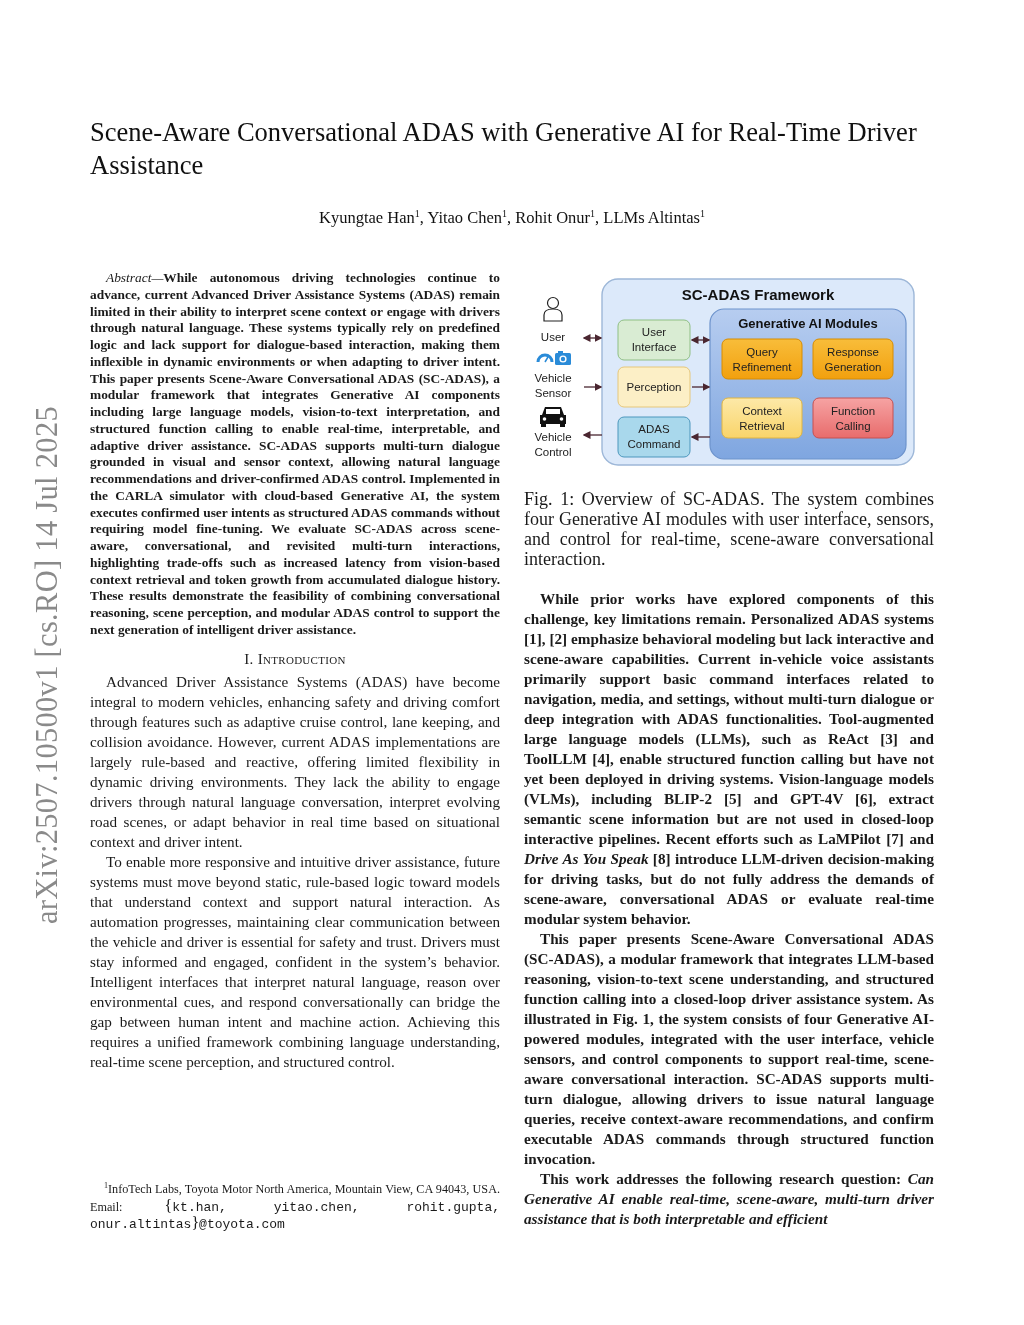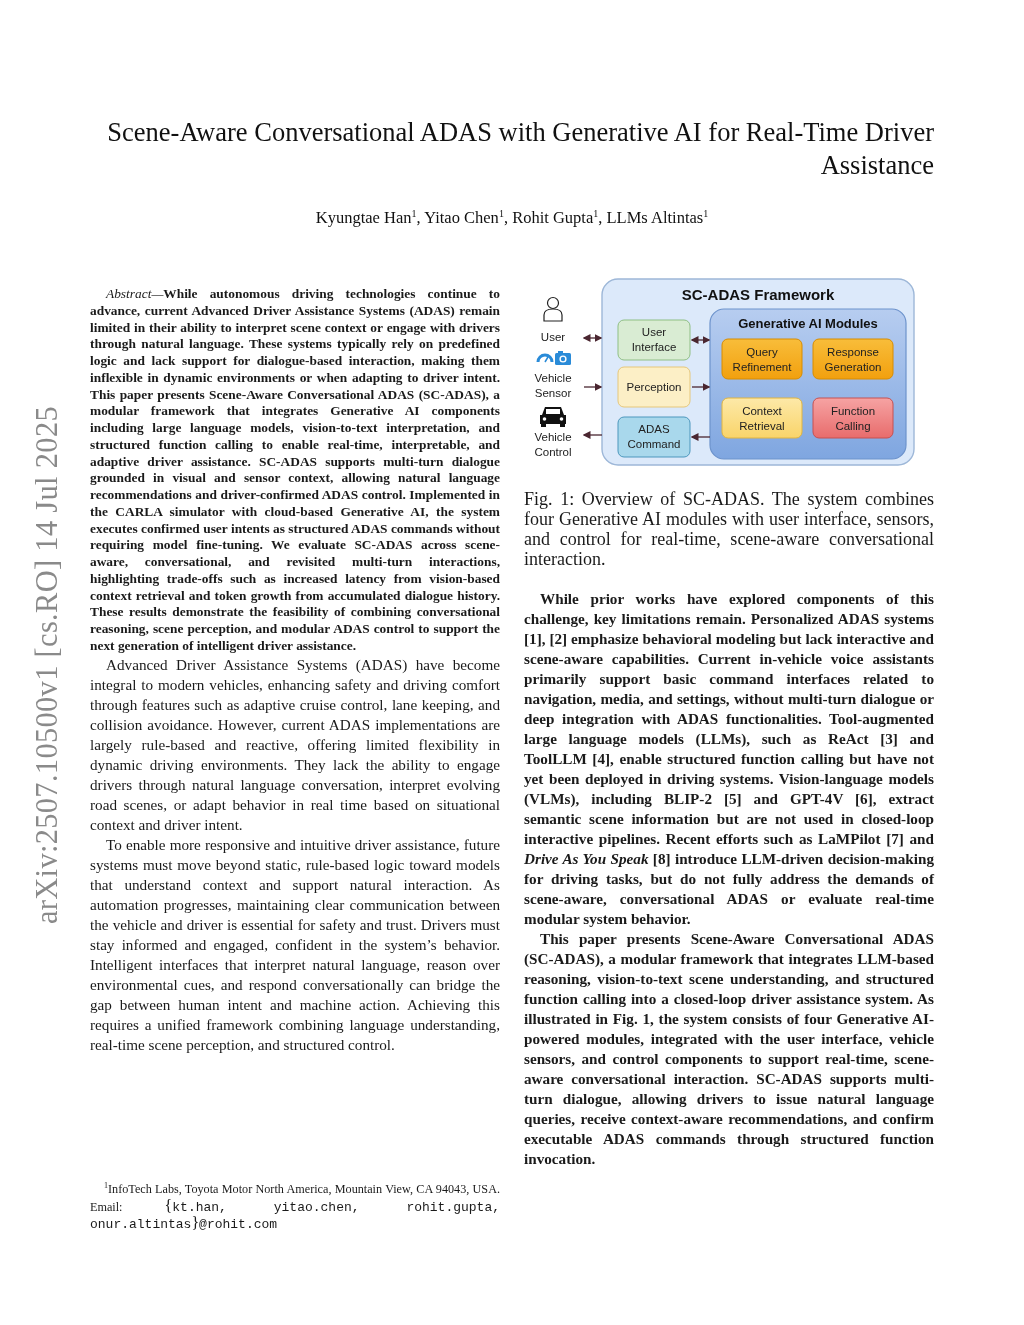--- a/index.html
+++ b/index.html
@@ -2,26 +2,26 @@
 <html><head>
   <meta charset="utf-8">
   <style>
     html, body { margin: 0; padding: 0; background: #ffffff; }
     body { width: 1024px; height: 1325px; position: relative; overflow: hidden;
            font-family: "Liberation Serif", "DejaVu Serif", serif; color: #1a1a1a; }
 
     .arxiv-stamp { position: absolute; left: 47px; top: 665px; transform: translate(-50%, -50%) rotate(-90deg);
                    white-space: nowrap; font-family: "Liberation Serif", serif; font-size: 30.5px; color: #8a8a8a; letter-spacing: 0.3px; }
 
-    .title { position: absolute; left: 90px; width: 844px; top: 116px; text-align: right;
+    .title { position: absolute; left: 90px; width: 844px; top: 116px; text-align: left;
              font-size: 26.5px; line-height: 33px; color: #111; }
     .authors { position: absolute; left: 90px; width: 844px; top: 208px; text-align: center; font-size: 16.5px; color: #111; }
     .authors sup { font-size: 10px; vertical-align: 6px; line-height: 0; }
 
-    .col { position: absolute; width: 410px; text-align: justify; font-size: 15.2px; line-height: 20px; margin-top: 16px; }
+    .col { position: absolute; width: 410px; text-align: justify; font-size: 15.2px; line-height: 20px; }
     .col-left { left: 90px; top: 270px; }
 
     .abstract { font-weight: bold; font-size: 13.4px; line-height: 16.75px; text-align: justify; text-indent: 16px; margin: 0; }
     .abstract .lead { font-style: italic; font-weight: normal; }
 
     .section-head { text-align: center; font-size: 15px; margin: 10px 0 3px 0; letter-spacing: 0.3px; }
     .section-head .sc { font-variant: small-caps; }
 
     p.body { margin: 0; text-indent: 16px; hyphens: auto; }
     .footnote { position: absolute; left: 90px; top: 1182px; width: 410px; font-size: 12.2px; line-height: 15.5px; text-align: justify; text-indent: 14px; }
@@ -39,32 +39,35 @@
   </style>
 </head>
 <body>
 
 <div class="arxiv-stamp">arXiv:2507.10500v1  [cs.RO]  14 Jul 2025</div>
 
 <div class="title">Scene-Aware Conversational ADAS with Generative AI for Real-Time Driver Assistance</div>
 <div class="authors">
   <span><span>Kyungtae Han</span><sup>1</sup></span>,
   <span><span>Yitao Chen</span><sup>1</sup></span>,
-  <span><span>Rohit Gupta</span><sup>1</sup></span>,
+  <span><span>Rohit Onur</span><sup>1</sup></span>,
   <span><span>LLMs Altintas</span><sup>1</sup></span>
 </div>
 
 <div class="col col-left">
   <p class="abstract"><span class="lead"><span>Abstract</span><span>—</span></span><span>While autonomous driving technologies continue to advance, current Advanced Driver Assistance Systems (ADAS) remain limited in their ability to interpret scene context or engage with drivers through natural language. These systems typically rely on predefined logic and lack support for dialogue-based interaction, making them inflexible in dynamic environments or when adapting to driver intent. This paper presents Scene-Aware Conversational ADAS (SC-ADAS), a modular framework that integrates Generative AI components including large language models, vision-to-text interpretation, and structured function calling to enable real-time, interpretable, and adaptive driver assistance. SC-ADAS supports multi-turn dialogue grounded in visual and sensor context, allowing natural language recommendations and driver-confirmed ADAS control. Implemented in the CARLA simulator with cloud-based Generative AI, the system executes confirmed user intents as structured ADAS commands without requiring model fine-tuning. We evaluate SC-ADAS across scene-aware, conversational, and revisited multi-turn interactions, highlighting trade-offs such as increased latency from vision-based context retrieval and token growth from accumulated dialogue history. These results demonstrate the feasibility of combining conversational reasoning, scene perception, and modular ADAS control to support the next generation of intelligent driver assistance.</span></p>
 
+  <div class="section-head">
+    <span>I.</span>&nbsp;<span class="sc">Introduction</span>
+  </div>
   <p class="body">Advanced Driver Assistance Systems (ADAS) have become integral to modern vehicles, enhancing safety and driving comfort through features such as adaptive cruise control, lane keeping, and collision avoidance. However, current ADAS implementations are largely rule-based and reactive, offering limited flexibility in dynamic driving environments. They lack the ability to engage drivers through natural language conversation, interpret evolving road scenes, or adapt behavior in real time based on situational context and driver intent.</p>
   <p class="body">To enable more responsive and intuitive driver assistance, future systems must move beyond static, rule-based logic toward models that understand context and support natural interaction. As automation progresses, maintaining clear communication between the vehicle and driver is essential for safety and trust. Drivers must stay informed and engaged, confident in the system’s behavior. Intelligent interfaces that interpret natural language, reason over environmental cues, and respond conversationally can bridge the gap between human intent and machine action. Achieving this requires a unified framework combining language understanding, real-time scene perception, and structured control.</p>
 </div>
 
-<div class="footnote"><sup>1</sup><span>InfoTech Labs, Toyota Motor North America, Mountain View, CA 94043, USA. Email: </span><span style="font-size:16px">{</span><span class="mono">kt.han, yitao.chen, rohit.gupta, onur.altintas</span><span style="font-size:16px">}</span><span class="mono">@rohit.com</span></div>
+<div class="footnote"><sup>1</sup><span>InfoTech Labs, Toyota Motor North America, Mountain View, CA 94043, USA. Email: </span><span style="font-size:16px">{</span><span class="mono">kt.han, yitao.chen, rohit.gupta, onur.altintas</span><span style="font-size:16px">}</span><span class="mono">@toyota.com</span></div>
 
 <div class="figure">
   <svg width="400" height="192" viewBox="0 0 400 192" class="dsans" font-family="Liberation Sans, DejaVu Sans, sans-serif">
     <defs>
       <marker id="ah" markerWidth="6" markerHeight="6" refX="5" refY="3" orient="auto">
         <path d="M0,0 L6,3 L0,6 z" fill="#4a2630"></path>
       </marker>
       <marker id="ahs" markerWidth="6" markerHeight="6" refX="1" refY="3" orient="auto">
         <path d="M6,0 L0,3 L6,6 z" fill="#4a2630"></path>
       </marker>
@@ -166,13 +169,14 @@
     <text x="25" y="165" text-anchor="middle" font-size="11.5" fill="#222">Vehicle</text>
     <text x="25" y="180" text-anchor="middle" font-size="11.5" fill="#222">Control</text>
   </svg>
 </div>
 
 <div class="caption">Fig. 1: Overview of SC-ADAS. The system combines four Generative AI modules with user interface, sensors, and control for real-time, scene-aware conversational interaction.</div>
 
 <div class="right-body">
   <p class="body"><span>While prior works have explored components of this challenge, key limitations remain. Personalized ADAS systems [1], [2] emphasize behavioral modeling but lack interactive and scene-aware capabilities. Current in-vehicle voice assistants primarily support basic command interfaces related to navigation, media, and settings, without multi-turn dialogue or deep integration with ADAS functionalities. Tool-augmented large language models (LLMs), such as ReAct [3] and ToolLLM [4], enable structured function calling but have not yet been deployed in driving systems. Vision-language models (VLMs), including BLIP-2 [5] and GPT-4V [6], extract semantic scene information but are not used in closed-loop interactive pipelines. Recent efforts such as LaMPilot [7] and </span><em>Drive As You Speak</em><span> [8] introduce LLM-driven decision-making for driving tasks, but do not fully address the demands of scene-aware, conversational ADAS or evaluate real-time modular system behavior.</span></p>
   <p class="body">This paper presents Scene-Aware Conversational ADAS (SC-ADAS), a modular framework that integrates LLM-based reasoning, vision-to-text scene understanding, and structured function calling into a closed-loop driver assistance system. As illustrated in Fig. 1, the system consists of four Generative AI-powered modules, integrated with the user interface, vehicle sensors, and control components to support real-time, scene-aware conversational interaction. SC-ADAS supports multi-turn dialogue, allowing drivers to issue natural language queries, receive context-aware recommendations, and confirm executable ADAS commands through structured function invocation.</p>
+  <p class="body"><span>This work addresses the following research question: </span><em>Can Generative AI enable real-time, scene-aware, multi-turn driver assistance that is both interpretable and efficient</em></p>
 </div>
 
 </body></html>

